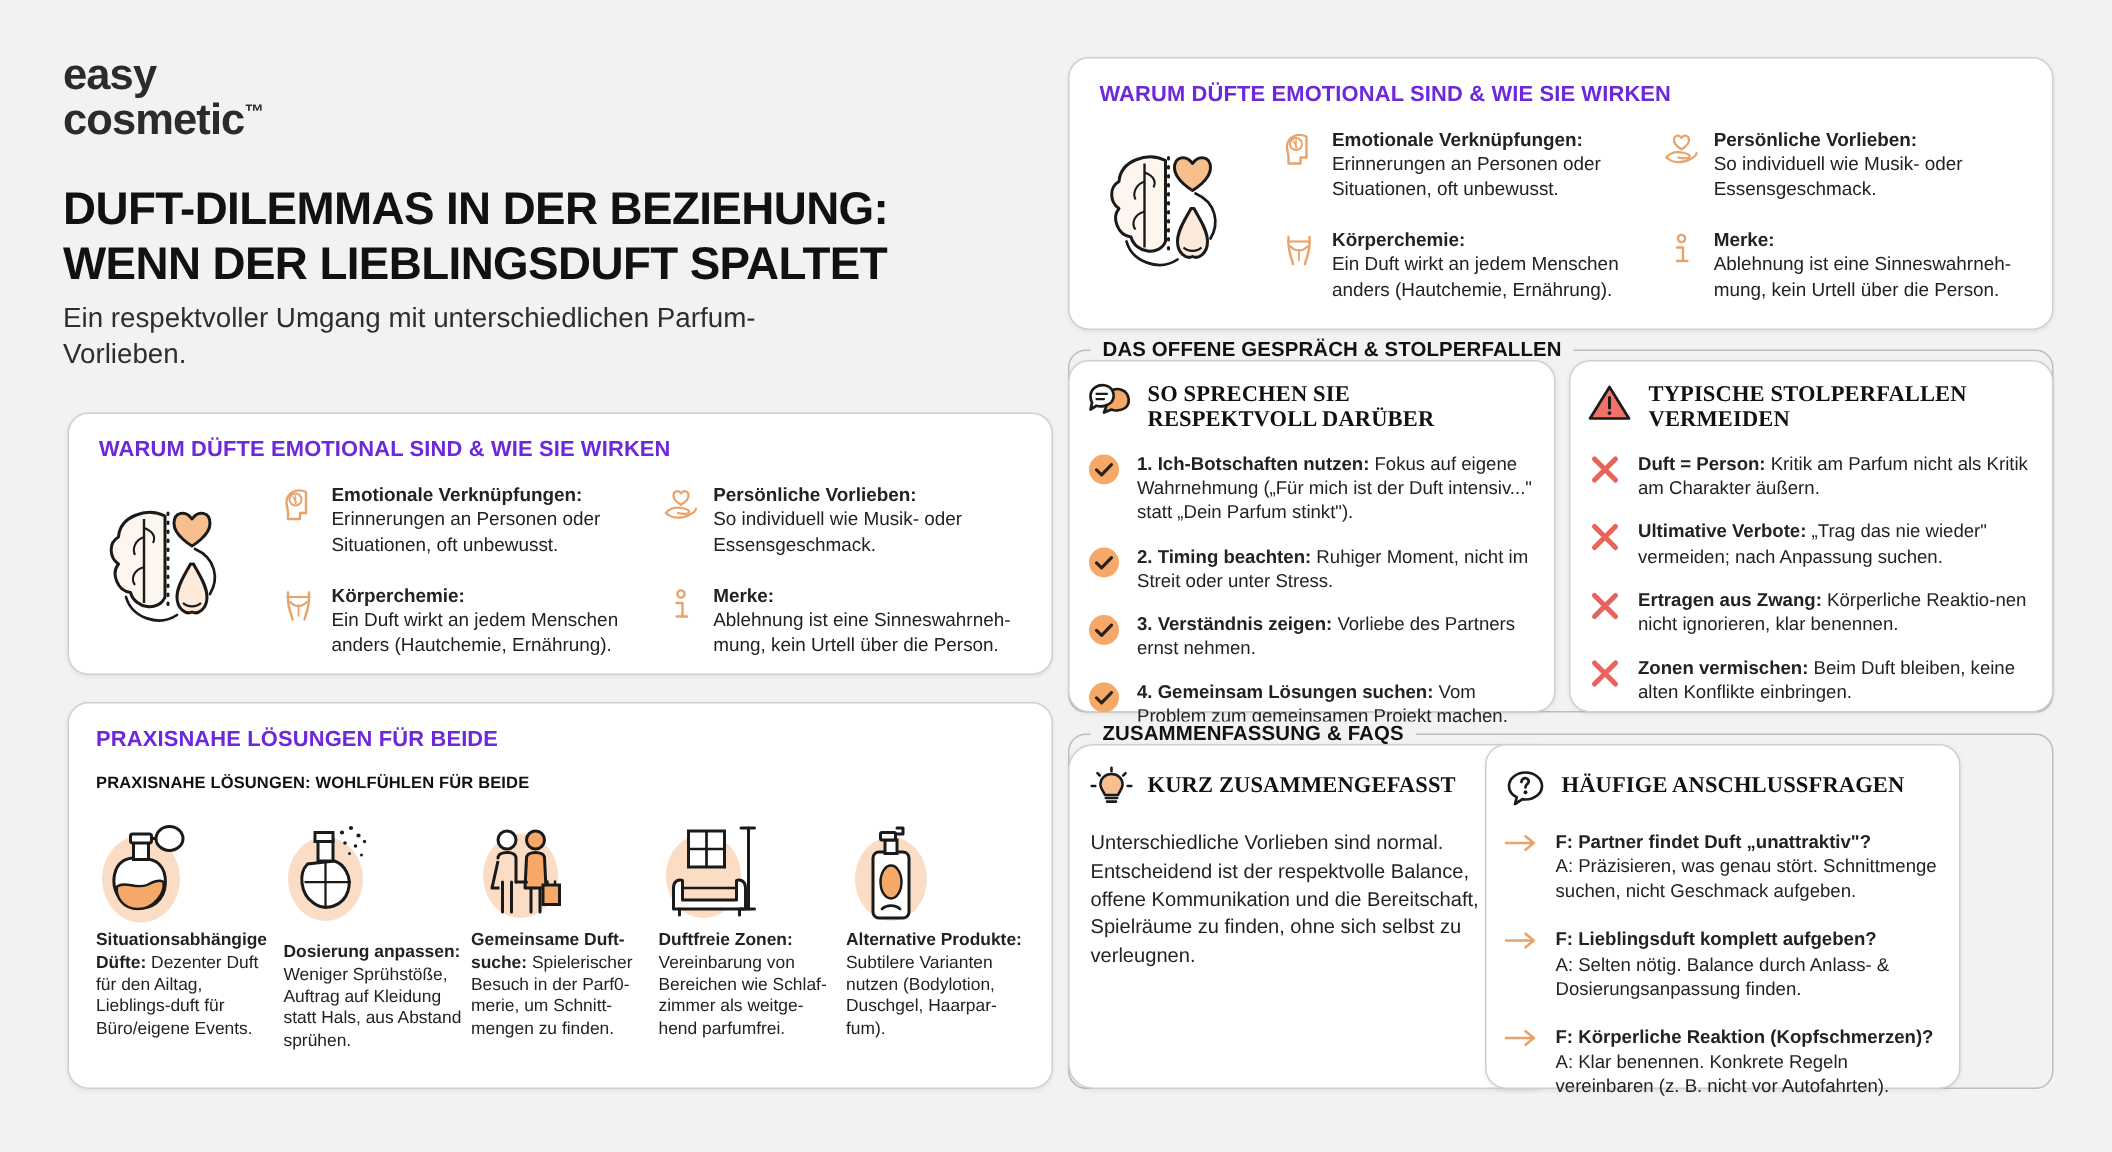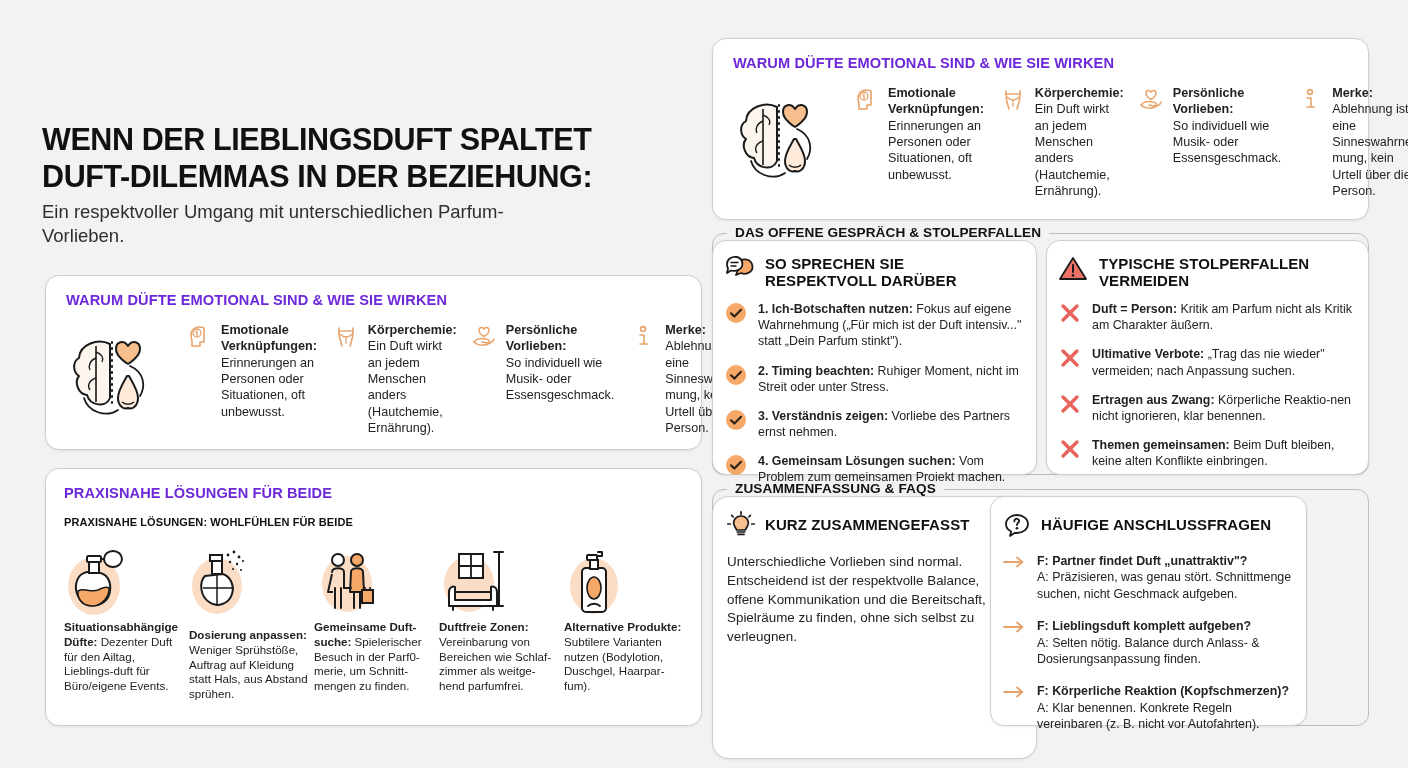--- a/index.html
+++ b/index.html
@@ -47,21 +47,21 @@
   }
   .card-h2 {
     font-size: 11px; font-weight: bold; letter-spacing: 0.1px;
     color: #111; text-transform: uppercase;
   }
 
   
   .why-wrap { display: flex; gap: 14px; }
   .why-hero { width: 108px; flex: none; padding-top: 6px; }
   .why-cols { flex: 1; display: flex; gap: 16px; }
-  .why-col { flex: 1; display: flex; flex-direction: row; gap: 18px; }
+  .why-col { flex: 1; display: flex; flex-direction: column; gap: 18px; }
   .why-item { display: flex; gap: 9px; }
   .why-ico { width: 24px; flex: none; padding-top: 2px; }
   .why-tx { font-size: 12.6px; line-height: 1.30; color: #222; }
   .why-tx b { font-weight: bold; }
 
   
   .sol-icons { display: flex; }
   .sol-col { flex: 1; padding: 0 6px 0 0; }
   .sol-ico-box { height: 72px; display: flex; align-items: center; }
   .sol-tx { font-size: 11.6px; line-height: 1.28; color: #222; }
@@ -74,21 +74,21 @@
     border-radius: 12px;
   }
   .group-legend {
     position: absolute; top: -9px; left: 14px;
     background: #f2f2f2; padding: 0 8px;
     font-size: 13.6px; font-weight: bold; letter-spacing: 0.1px;
     color: #111; text-transform: uppercase; white-space: nowrap;
   }
 
   
-  .hd-row { display: flex; align-items: flex-start; gap: 10px; }
+  .hd-row { display: flex; align-items: flex-start; gap: 10px; font-family: Liberation Serif, serif; }
   .hd-ico { flex: none; }
   .hd-txt { font-size: 15px; font-weight: bold; line-height: 1.14;
             letter-spacing: 0.1px; text-transform: uppercase; color: #111; }
   .lst { display: flex; flex-direction: column; gap: 13px; }
   .lst-row { display: flex; gap: 9px; }
   .lst-ico { width: 24px; flex: none; padding-top: 1px; }
   .lst-tx { flex: 1; font-size: 12.4px; line-height: 1.30; color: #222; }
   .lst-tx b { font-weight: bold; }
 
   
@@ -102,24 +102,28 @@
   .faq-q { font-weight: bold; display: block; }
   .faq-a { display: block; }
 
   svg { display: block; overflow: visible; }
 </style>
 </head>
 <body>
 
 <div class="page">
 
+  <div class="logo">
+    <div>easy</div>
+    <div><span>cosmetic</span><span class="tm">™</span></div>
+  </div>
 
   <div class="title">
+    <div>DUFT-DILEMMAS IN DER BEZIEHUNG:</div>
     <div>WENN DER LIEBLINGSDUFT SPALTET</div>
-    <div>DUFT-DILEMMAS IN DER BEZIEHUNG:</div>
   </div>
   <div class="subtitle" style="width:520px">Ein respektvoller Umgang mit unterschiedlichen Parfum-Vorlieben.</div>
 
   <div class="card" style="left:45px; top:275px; width:657px; height:175px; padding:16px 20px 14px 20px;">
     <div class="card-h">WARUM DÜFTE EMOTIONAL SIND &amp; WIE SIE WIRKEN</div>
     <div class="why-wrap" style="margin-top:14px">
       <div class="why-hero">
         <svg width="104" height="96" viewBox="0 0 104 96">
           <path d="M44 16 C32 10, 14 16, 13 30 C6 34, 7 44, 13 48 C8 54, 12 66, 21 67 C24 78, 40 80, 44 70 Z" fill="#fdf6ef" stroke="#1a1a1a" stroke-width="2" stroke-linejoin="round"></path>
           <path d="M30 18 L30 74" stroke="#1a1a1a" stroke-width="1.6" fill="none"></path>
@@ -490,31 +494,31 @@
           <b>Ertragen aus Zwang:</b><span> Körperliche Reaktio-nen nicht ignorieren, klar benennen.</span>
         </div>
       </div>
       <div class="lst-row">
         <div class="lst-ico">
           <svg width="22" height="22" viewBox="0 0 22 22">
               <path d="M4 4 L18 18 M18 4 L4 18" stroke="#E8635B" stroke-width="3.4" stroke-linecap="round"></path>
             </svg>
         </div>
         <div class="lst-tx">
-          <b>Themen gemeinsamen:</b><span> Beim Duft bleiben, keine alten Konflikte einbringen.</span>
+          <b>Zonen vermischen:</b><span> Beim Duft bleiben, keine alten Konflikte einbringen.</span>
         </div>
       </div>
     </div>
   </div>
 
   <div class="group" style="left:712px; top:489px; width:657px; height:237px;">
     <div class="group-legend">ZUSAMMENFASSUNG &amp; FAQs</div>
   </div>
 
-  <div class="card" style="left:712px; top:496px; width:325px; height:263px; padding:14px 16px 12px 14px;border-radius:17px;">
+  <div class="card" style="left:712px; top:496px; width:325px; height:230px; padding:14px 16px 12px 14px;border-radius:17px;">
     <div class="hd-row" style="align-items:center">
       <div class="hd-ico">
         <svg width="28" height="28" viewBox="0 0 28 28">
           <path d="M14 5 C9.6 5, 6.6 8.2, 6.6 12 C6.6 15, 9 16.8, 9.6 19 L18.4 19 C19 16.8, 21.4 15, 21.4 12 C21.4 8.2, 18.4 5, 14 5 Z" fill="#F7BE8E" stroke="#1a1a1a" stroke-width="1.7" stroke-linejoin="round"></path>
           <path d="M10.2 21 L17.8 21 M11 23.4 L17 23.4" stroke="#1a1a1a" stroke-width="1.7" stroke-linecap="round"></path>
           <path d="M14 0.8 L14 3.2 M4.6 4.4 L6.2 6 M23.4 4.4 L21.8 6 M0.8 13 L3.2 13 M24.8 13 L27.2 13" stroke="#1a1a1a" stroke-width="1.7" stroke-linecap="round"></path>
         </svg>
       </div>
       <div class="hd-txt">KURZ ZUSAMMENGEFASST</div>
     </div>

